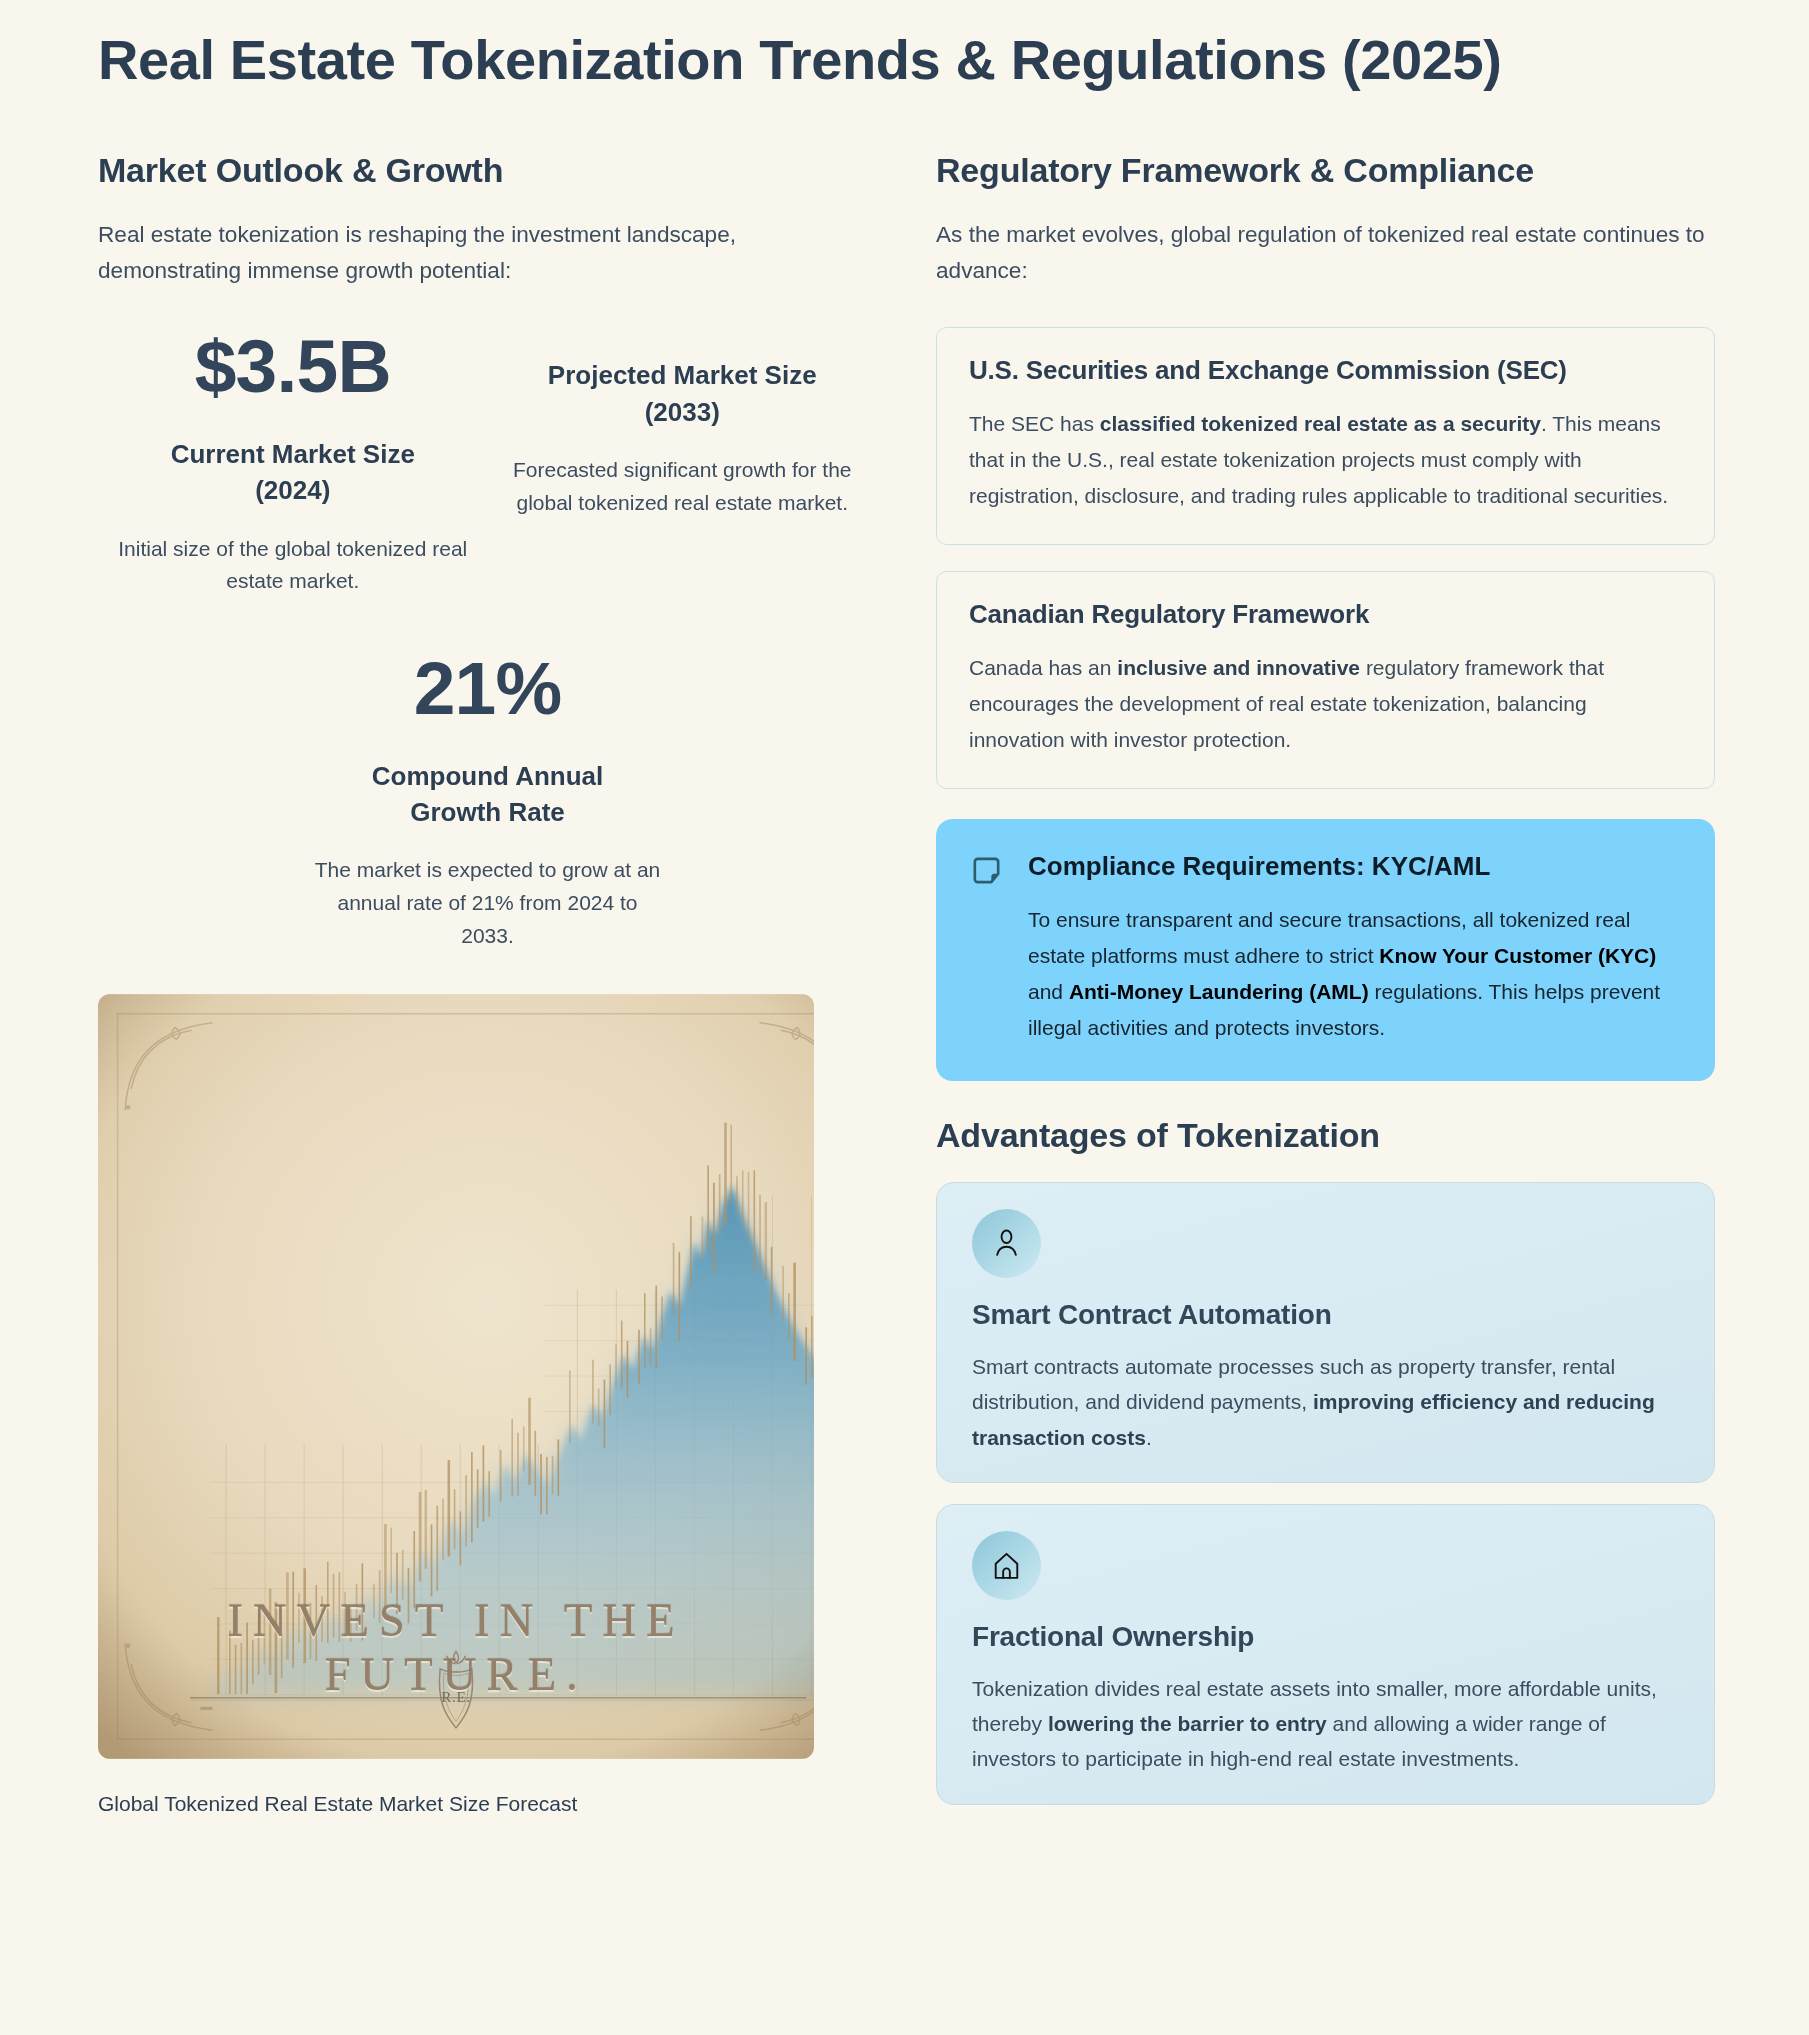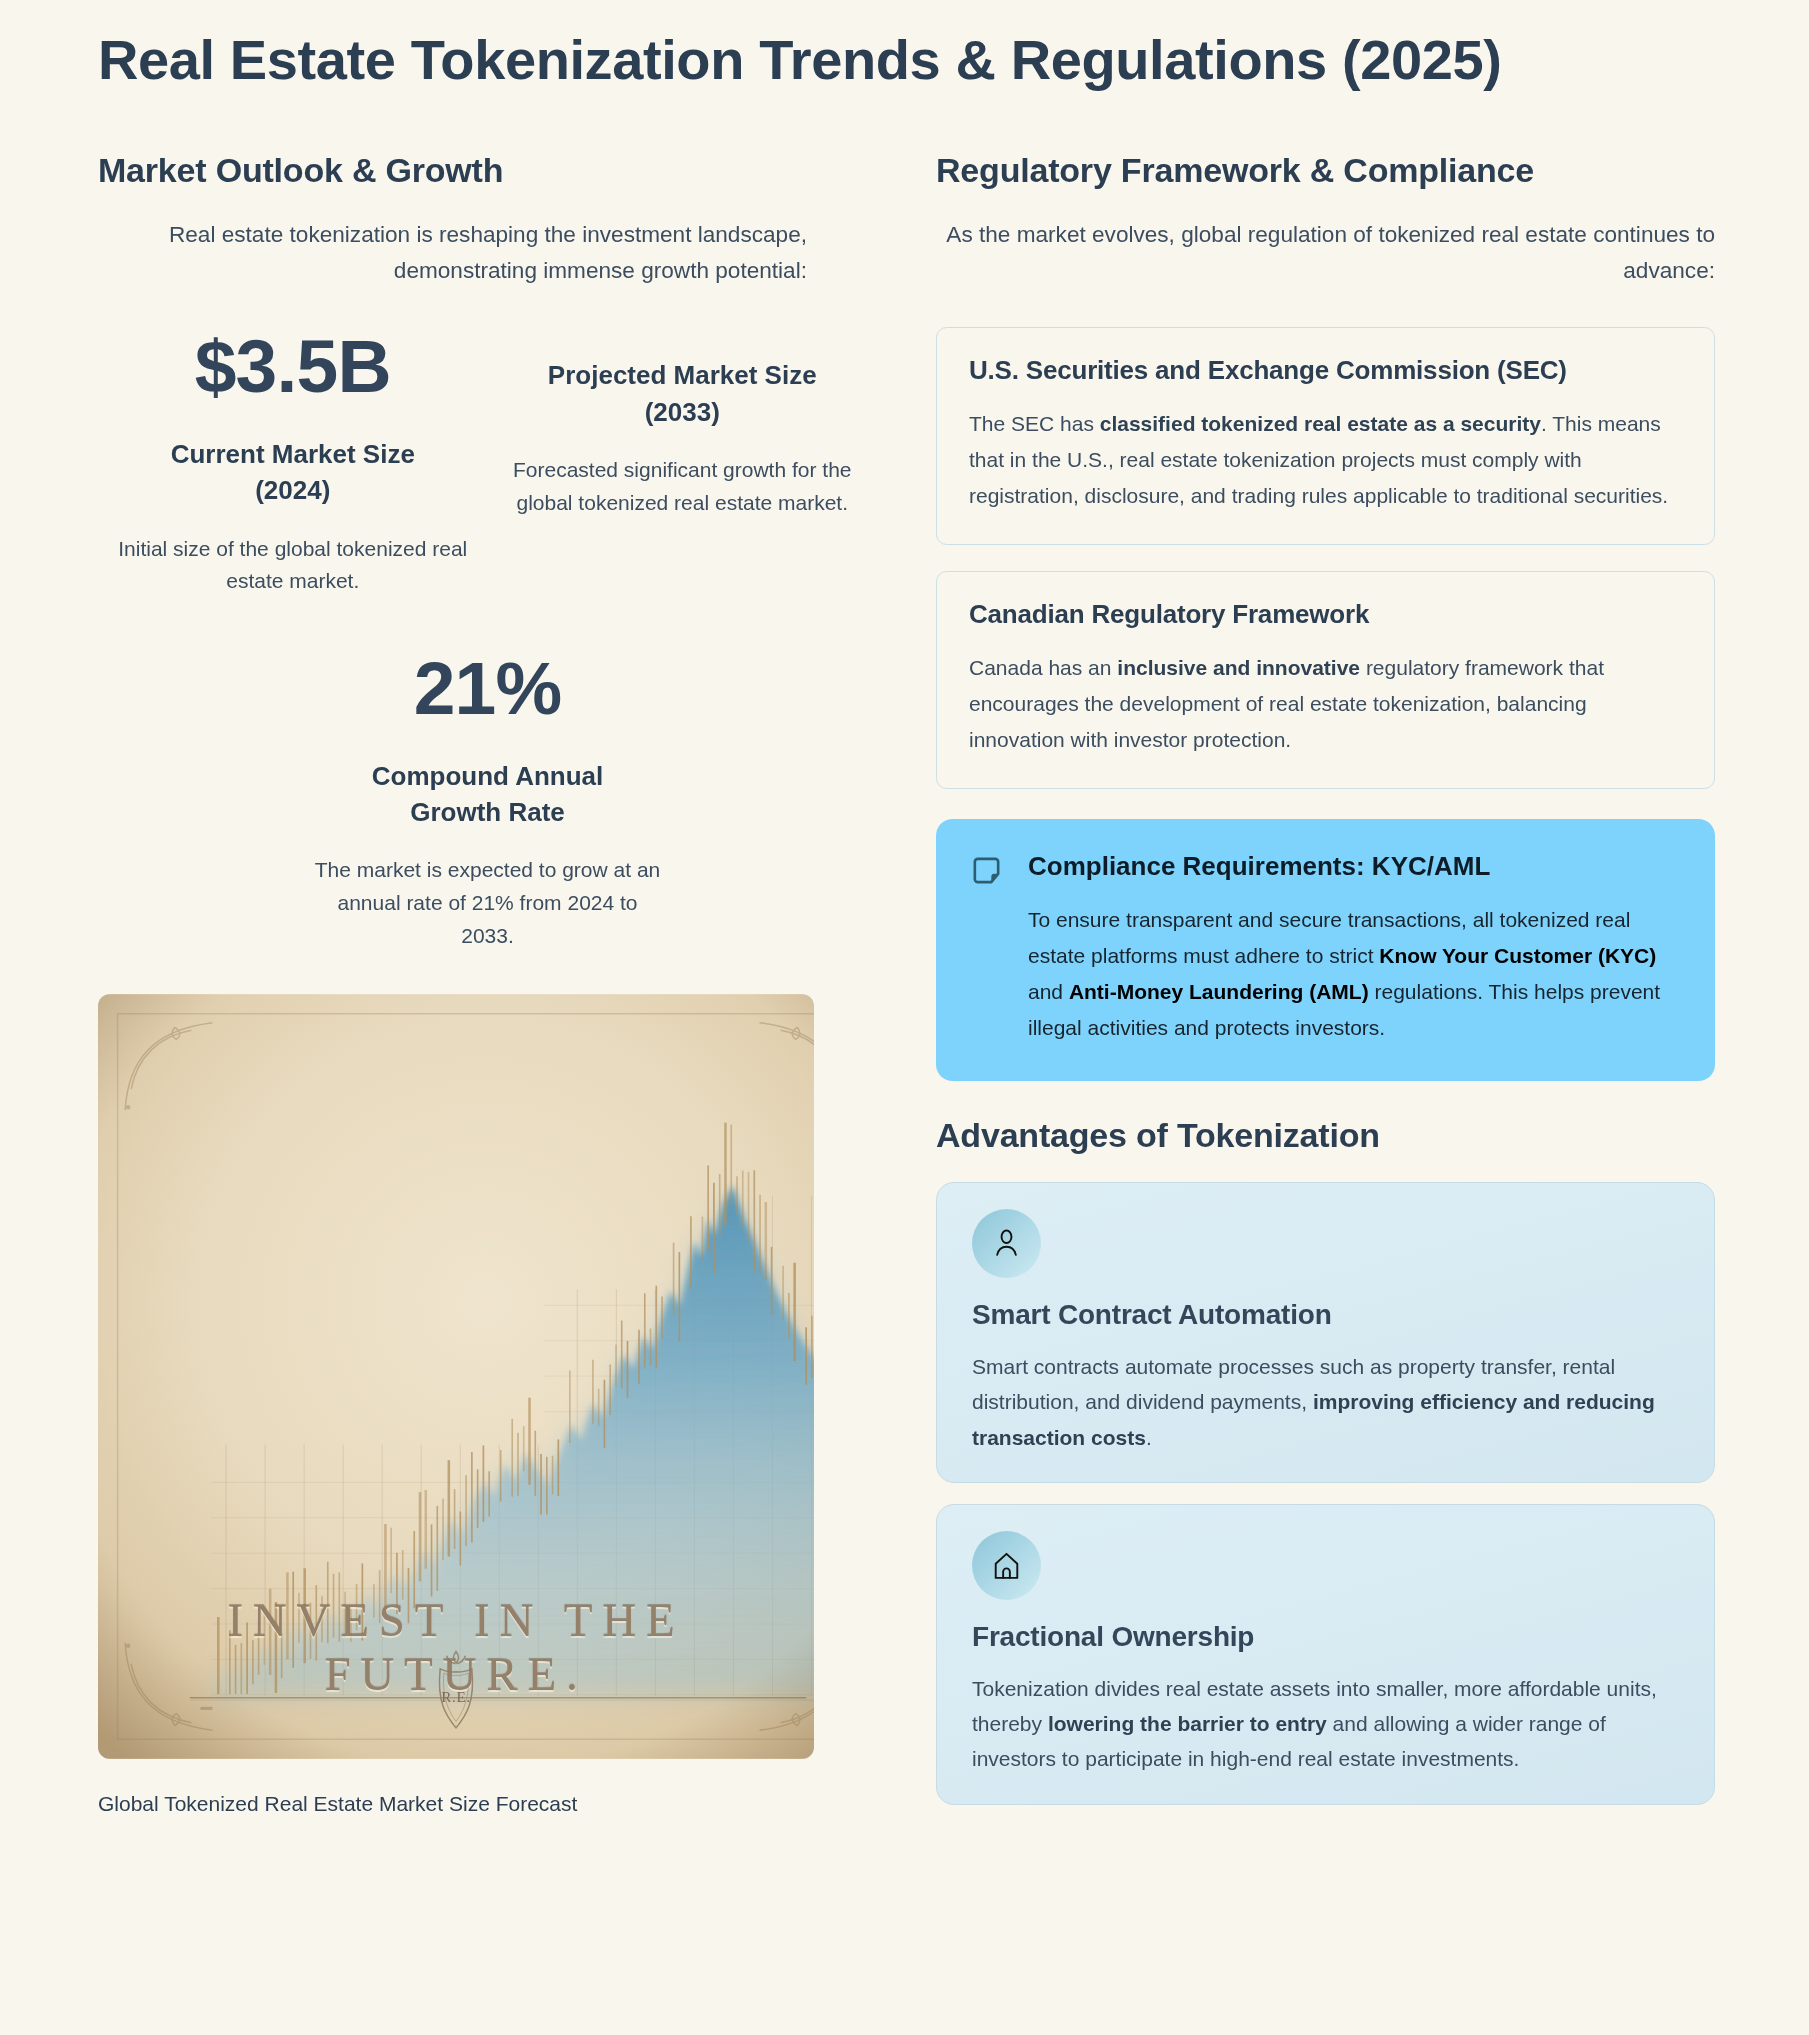--- a/index.html
+++ b/index.html
@@ -8,21 +8,21 @@
     font-family:"Liberation Sans","DejaVu Sans",sans-serif;
     color:#3b4d5f;-webkit-font-smoothing:antialiased;
   }
   .page{padding:27px 94px 0 98px;}
   h1.title{
     font-size:56px;font-weight:700;color:#2c3e52;margin:0 0 59px 0;
     letter-spacing:-0.4px;white-space:nowrap;
   }
   .columns{display:grid;grid-template-columns:1fr 1fr;column-gap:59px;}
   h2.section-h{font-size:34px;font-weight:700;color:#2c3e52;margin:0 0 27px 0;letter-spacing:-0.2px;}
-  p.intro{font-size:22.6px;line-height:1.6;margin:0 0 38px 0;color:#3b4d5f;text-align:right;}
+  p.intro{font-size:22.6px;line-height:1.6;margin:0 0 38px 0;color:#3b4d5f;}
   .intro-left{max-width:709px;}
 
   
   .stats-grid{display:grid;grid-template-columns:1fr 1fr;margin-top:7.5px;}
   .stat{text-align:center;}
   .stat-value{font-size:75px;font-weight:700;color:#32455a;line-height:1.05;letter-spacing:-0.8px;}
   .stat-label{font-size:26px;font-weight:700;color:#2c3e52;line-height:1.4;margin:30px auto 0;max-width:317px;}
   .stat-desc{font-size:21px;line-height:1.55;color:#3b4d5f;margin:24px auto 0;max-width:358px;}
   .stat-cagr{margin:51px auto 0;max-width:377px;}
 

